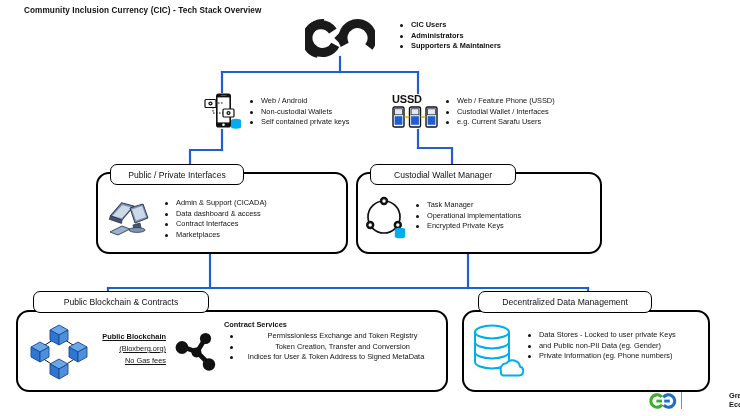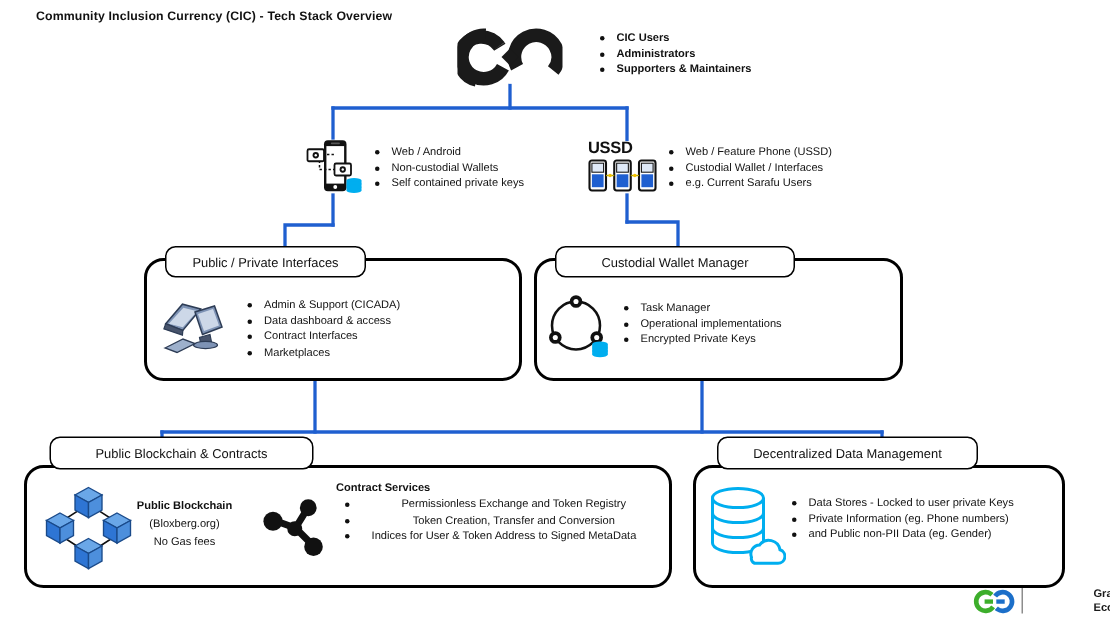--- a/index.html
+++ b/index.html
@@ -73,21 +73,21 @@
   #ge-logo-text{
     position:absolute;
     font-size:7.4px;font-weight:bold;line-height:8.6px;
     color:#1a1a1a;
   }
   #ge-rule{
     position:absolute;background:#8d8d8d;width:1px;
   }
   .lbl{position:absolute;font-size:7.4px;color:#111;white-space:nowrap;}
   .lbl.b{font-weight:bold;}
-  .ctr{text-align:center;}
+  .ctr{text-align:right;text-decoration:underline;}
 </style>
 </head>
 <body>
 
 <div id="stage">
 
   <div class="abs" id="title">Community Inclusion Currency (CIC) - Tech Stack Overview</div>
 
   <svg id="wires" viewBox="0 0 740 416">
     <g stroke="#1F5FD0" stroke-width="2.2" fill="none" stroke-linecap="square">
@@ -239,21 +239,21 @@
   <div class="abs" style="left:163px;top:198px;">
     <ul class="bl">
       <li>Admin &amp; Support (CICADA)</li>
       <li>Data dashboard &amp; access</li>
       <li>Contract Interfaces</li>
       <li>Marketplaces</li>
     </ul>
   </div>
 
   <div class="card" style="left:356px;top:172px;width:246px;height:82px;"></div>
-  <div class="cardtitle" style="left:370px;top:164px;width:160px;height:21px;">Custodial Wallet Manager</div>
+  <div class="cardtitle" style="left:370px;top:164px;width:146px;height:21px;">Custodial Wallet Manager</div>
 
   <div class="ico" style="left:362px;top:194px;width:52px;height:50px;">
     <svg width="52" height="50" viewBox="0 0 52 50">
       <circle cx="22" cy="23" r="16" fill="none" stroke="#111" stroke-width="1.7"></circle>
       <g fill="#111">
         <circle cx="22" cy="7" r="4.2"></circle>
           <circle cx="22" cy="7" r="1.7" fill="#fff"></circle>
         <circle cx="8.2" cy="31" r="4.2"></circle>
           <circle cx="8.2" cy="31" r="1.7" fill="#fff"></circle>
         <circle cx="35.8" cy="31" r="4.2"></circle>
@@ -357,22 +357,22 @@
         <path d="M5,20 A17,6.4 0 0 0 39,20"></path>
         <path d="M5,30 A17,6.4 0 0 0 39,30"></path>
       </g>
       <path d="M31,49.5 a6,6 0 0 1 5.4,-8.2 a7.6,7.6 0 0 1 13.6,3.2 a4.6,4.6 0 0 1 -1.4,9 L33,53.5 a3.4,3.4 0 0 1 -2,-4 Z" fill="#fff" stroke="#00AEEF" stroke-width="2"></path>
     </svg>
   </div>
 
   <div class="abs" style="left:526px;top:330px;">
     <ul class="bl">
       <li>Data Stores - Locked to user private Keys</li>
+      <li>and Public non-PII Data (eg. Gender)</li>
       <li>Private Information (eg. Phone numbers)</li>
-      <li>and Public non-PII Data (eg. Gender)</li>
     </ul>
   </div>
 
   <div class="ico" style="left:648px;top:392px;width:30px;height:18px;">
     <svg width="30" height="18" viewBox="0 0 30 18">
       <circle cx="9" cy="9" r="6.2" fill="none" stroke="#3DAE2B" stroke-width="3.1" stroke-dasharray="30 12" transform="rotate(35 9 9)"></circle>
       <rect x="8.4" y="7.6" width="5.6" height="2.9" fill="#3DAE2B"></rect>
       <circle cx="20.5" cy="9" r="6.2" fill="none" stroke="#1C6FC9" stroke-width="3.1" stroke-dasharray="30 12" transform="rotate(215 20.5 9)"></circle>
       <rect x="16.2" y="7.6" width="5.6" height="2.9" fill="#1C6FC9"></rect>
     </svg>

